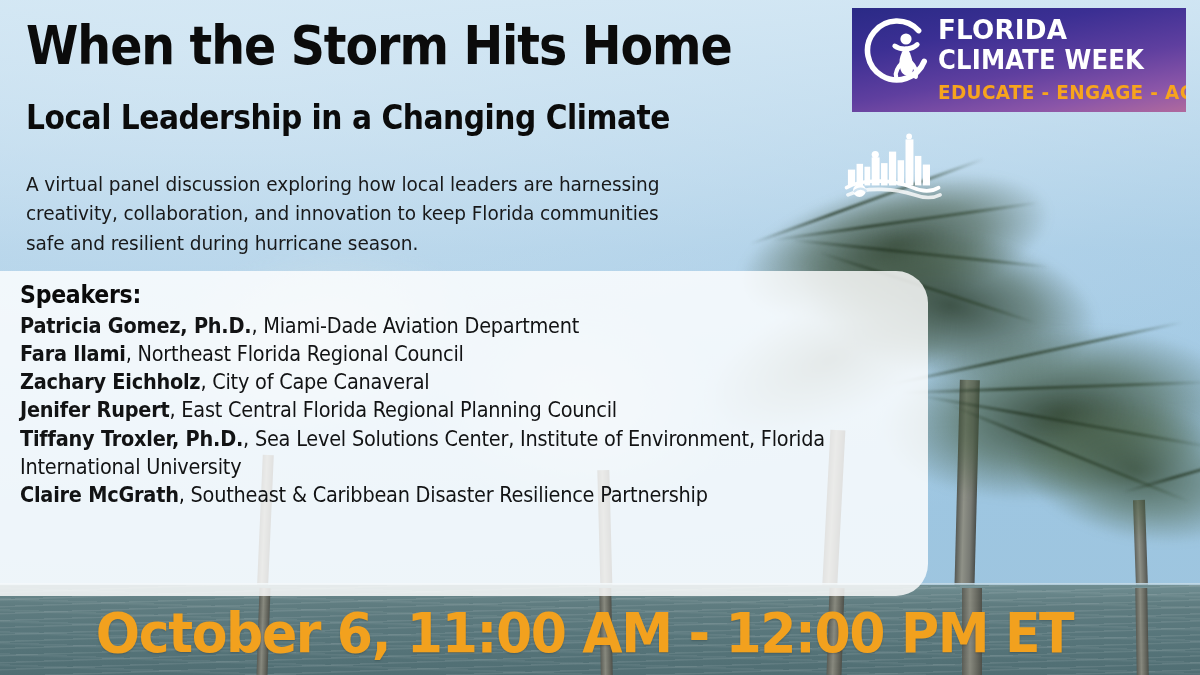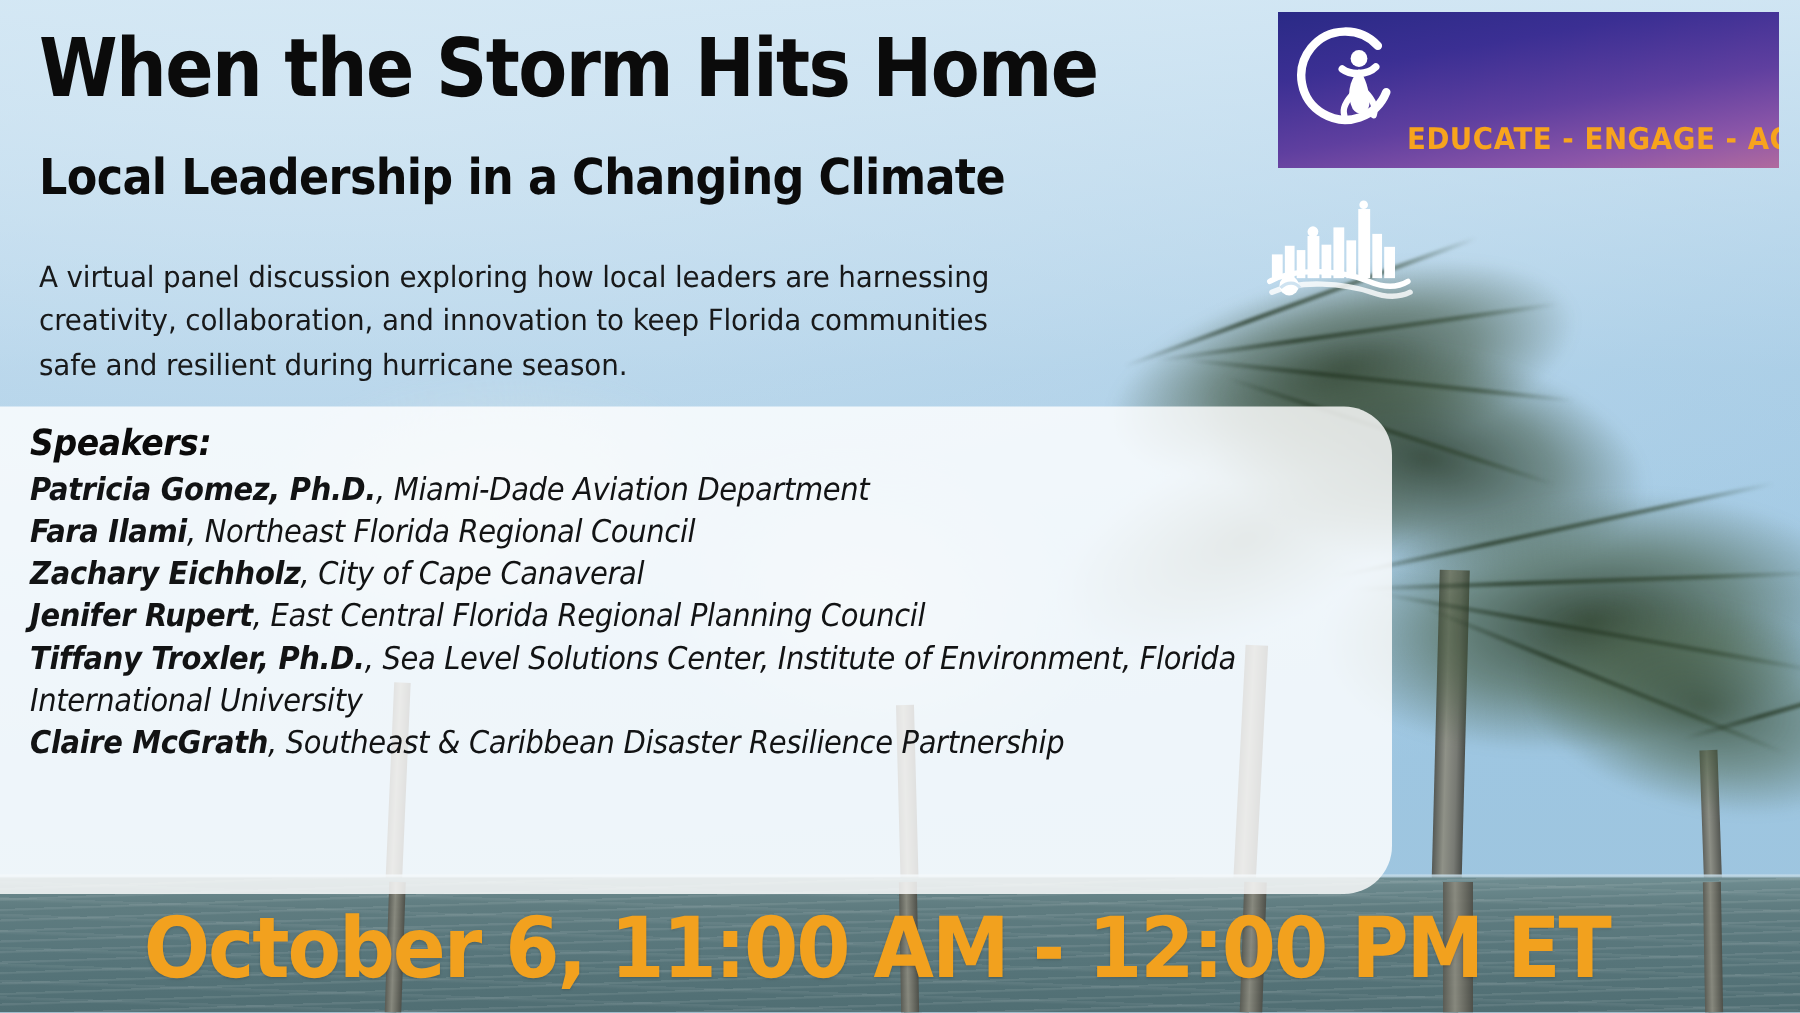--- a/index.html
+++ b/index.html
@@ -93,21 +93,21 @@
     font-weight:400;font-size:19.5px;line-height:1.5;letter-spacing:-.1px;
     color:#18191a;transform:scaleX(.95);transform-origin:left top;
   }
 
   
   .card{
     position:absolute;left:-40px;top:271px;width:968px;height:325px;
     background:rgba(255,255,255,.82);
     border-top-right-radius:32px;border-bottom-right-radius:32px;
   }
-  .card-inner{position:absolute;left:60px;top:10px;width:900px;font-style:italic;}
+  .card-inner{position:absolute;left:60px;top:10px;width:900px;}
   .spk-head{
     font-family:"DejaVu Sans",sans-serif;font-weight:700;font-size:24px;
     letter-spacing:-.3px;color:#0b0b0b;transform:scaleX(.92);transform-origin:left top;
     margin:0 0 3px 0;white-space:nowrap;
   }
   .spk{
     font-family:"DejaVu Sans",sans-serif;font-size:21px;line-height:1.34;
     letter-spacing:-.25px;color:#121314;transform:scaleX(.92);transform-origin:left top;
     margin:0;width:980px;
   }
@@ -233,20 +233,24 @@
 
   <div class="fcw">
     <svg class="fcw-mark" viewBox="0 0 100 100">
       <path d="M78 18 A42 42 0 1 0 86 62" fill="none" stroke="#ffffff" stroke-width="8" stroke-linecap="round"></path>
       <circle cx="60" cy="30" r="8" fill="#ffffff"></circle>
       <path d="M44 40 C52 46 68 46 76 38" fill="none" stroke="#ffffff" stroke-width="7" stroke-linecap="round"></path>
       <path d="M60 40 C50 52 48 66 54 78 C60 86 70 82 70 72 C70 60 66 48 60 40 Z" fill="#ffffff"></path>
       <path d="M56 62 C48 70 44 78 46 84" fill="none" stroke="#ffffff" stroke-width="6" stroke-linecap="round"></path>
       <path d="M66 62 C74 70 76 78 74 84" fill="none" stroke="#ffffff" stroke-width="6" stroke-linecap="round"></path>
     </svg>
+    <div class="fcw-txt">
+      <div class="fcw-l1">FLORIDA</div>
+      <div class="fcw-l2">CLIMATE WEEK</div>
+    </div>
     <div class="fcw-tag">EDUCATE - ENGAGE - ACT</div>
   </div>
 
   <div class="scdrp">
     <svg class="scdrp-mark" viewBox="0 0 140 100">
       <g fill="#ffffff">
         <rect x="6" y="55" width="10" height="22"></rect>
         <rect x="18" y="47" width="9" height="30"></rect>
         <rect x="29" y="51" width="8" height="26"></rect>
         <rect x="39" y="38" width="11" height="39"></rect>

